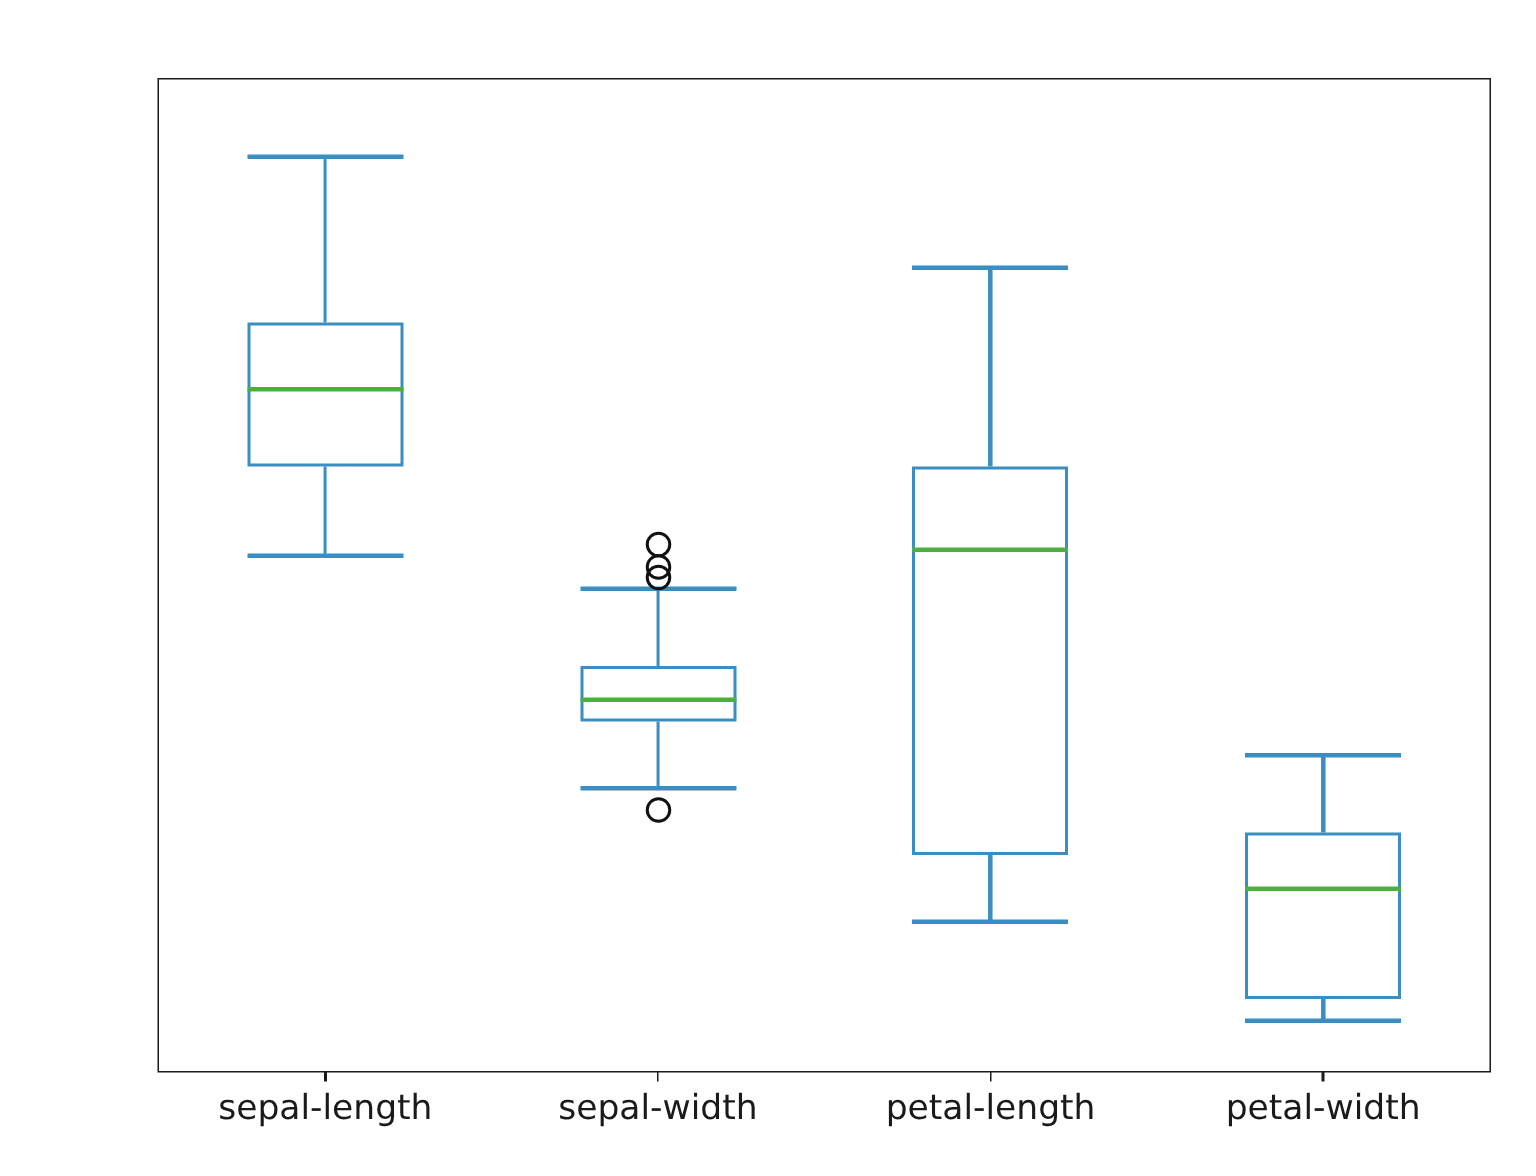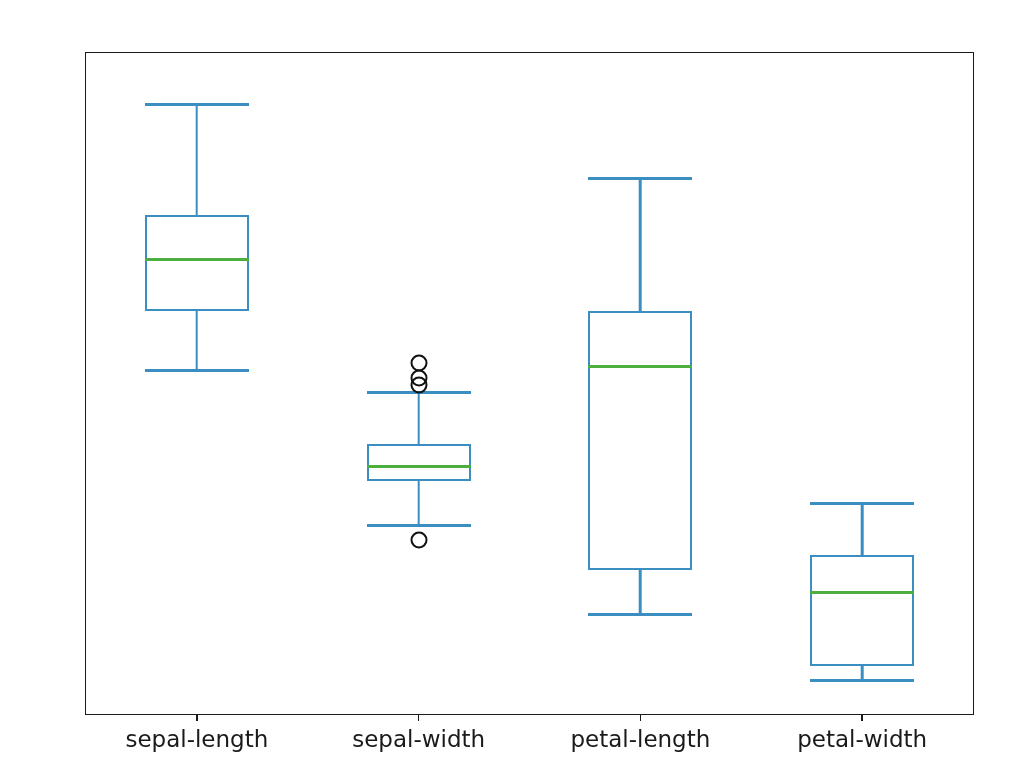--- a/index.html
+++ b/index.html
@@ -12,20 +12,21 @@
     height: 784px;
     font-family: "DejaVu Sans", "Liberation Sans", sans-serif;
     overflow: hidden;
   }
 
   #figure {
     position: relative;
     width: 892px;
     height: 784px;
     background: #ffffff;
+    margin-left: 20px;
   }
 
   
   #axes {
     position: absolute;
     left: 85px;
     top: 52px;
     width: 889px;
     height: 663px;
     border: 1.6px solid #1a1a1a;

